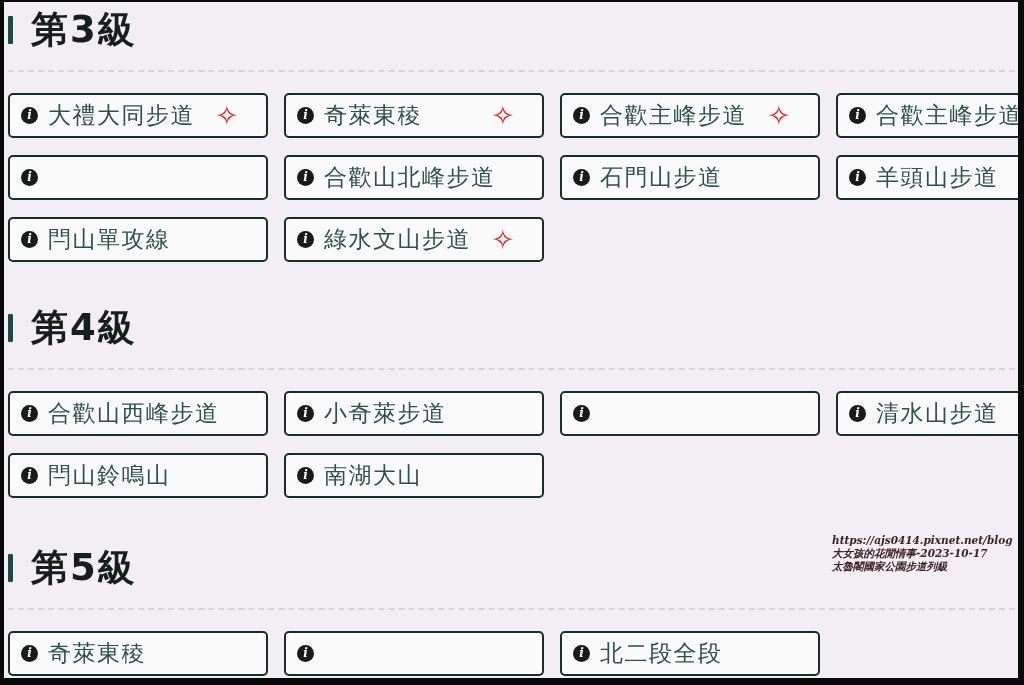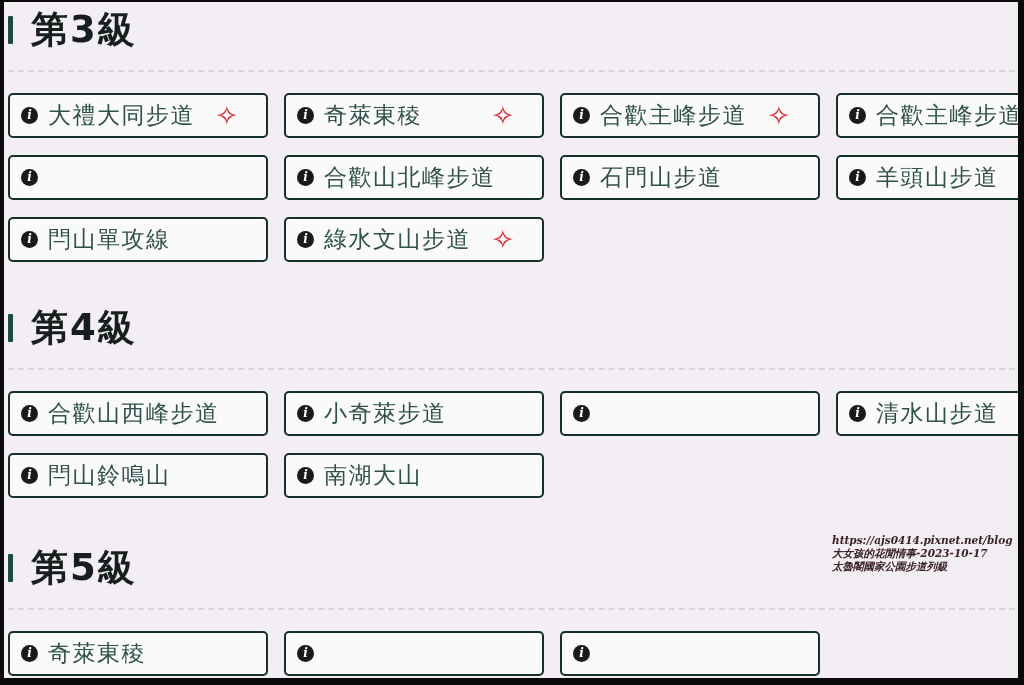--- a/index.html
+++ b/index.html
@@ -181,20 +181,21 @@
     <div class="trail-grid">
       <div class="trail-btn">
         <span class="info-icon">i</span>
         <span class="trail-name">奇萊東稜</span>
       </div>
       <div class="trail-btn">
         <span class="info-icon">i</span>
       </div>
       <div class="trail-btn">
         <span class="info-icon">i</span>
+        <span class="trail-name">北二段全段</span>
       </div>
     </div>
   </div>
 
 </div>
 
 <div class="watermark">
   <div>https://ajs0414.pixnet.net/blog</div>
   <div>大女孩的花閒情事-2023-10-17</div>
   <div>太魯閣國家公園步道列級</div>

